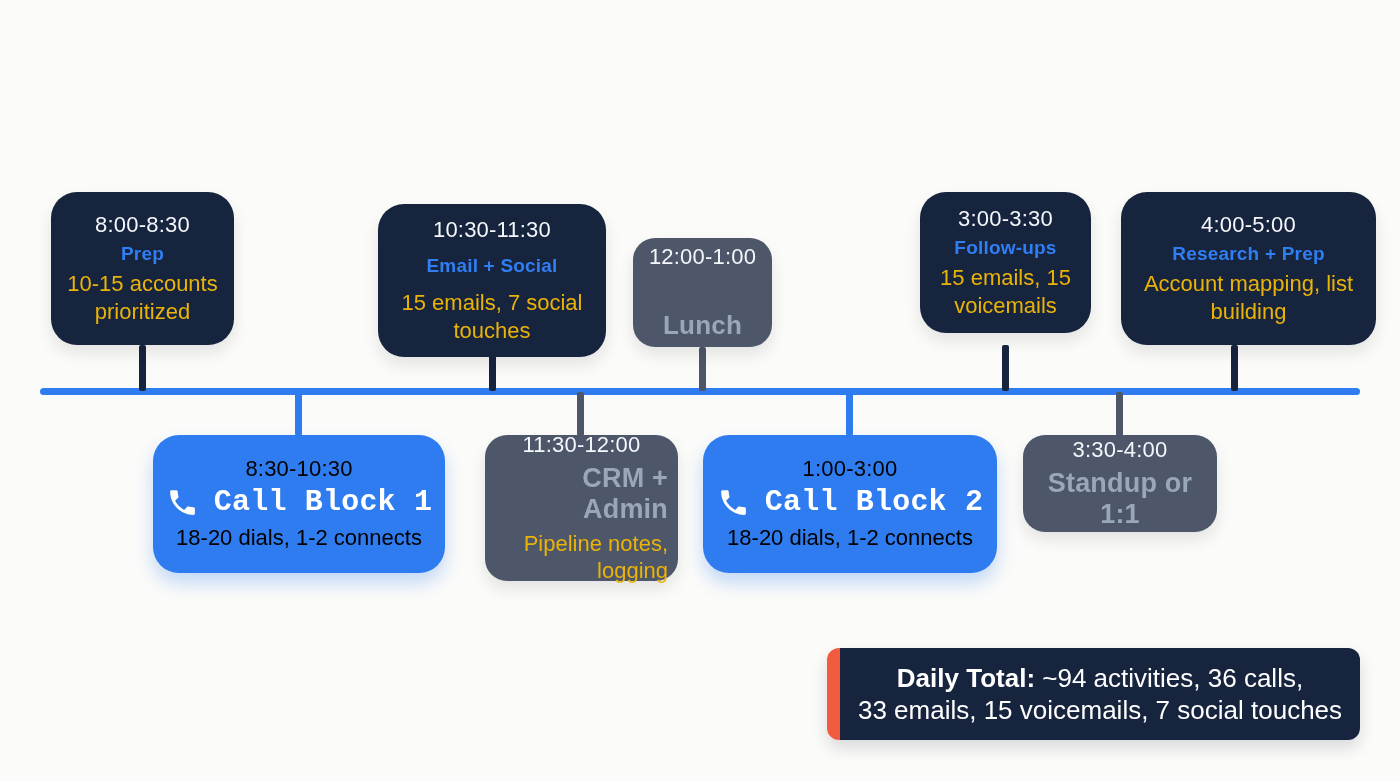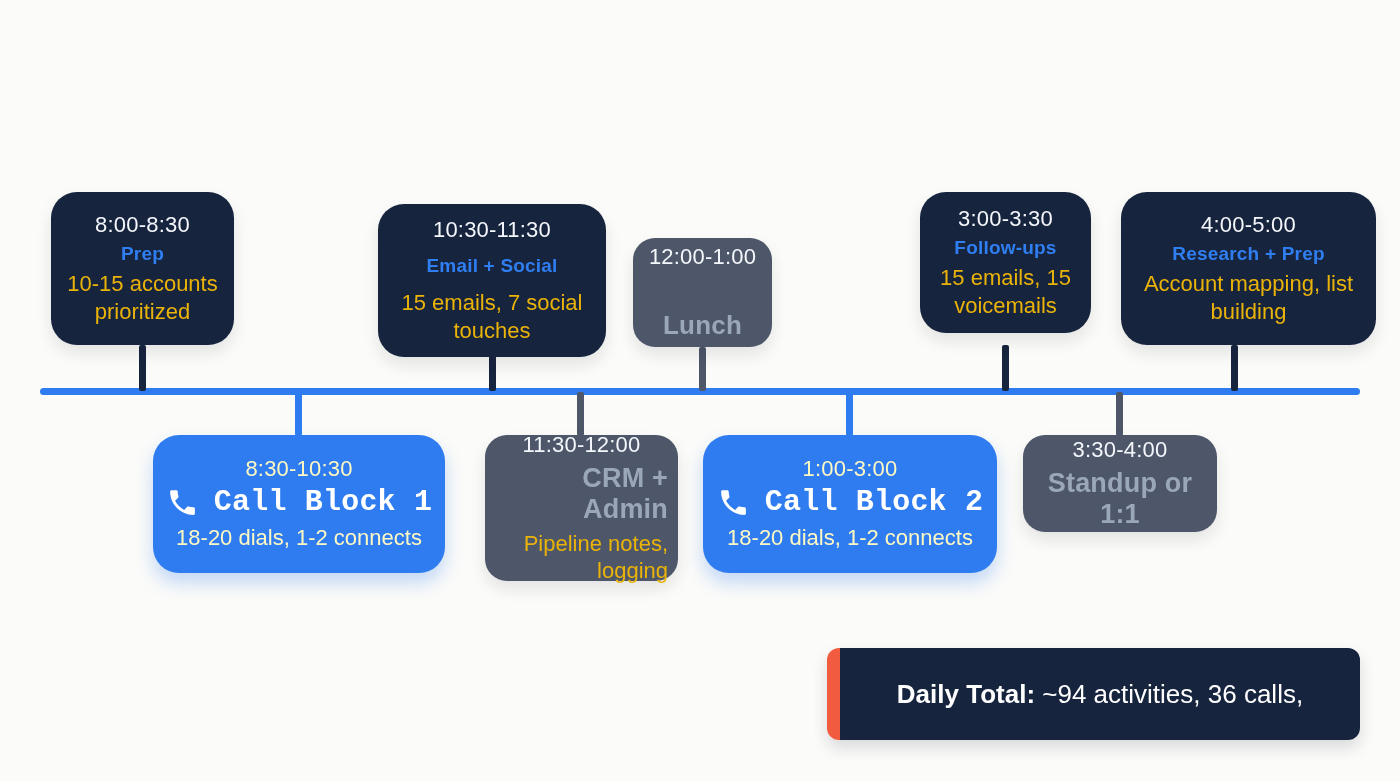--- a/index.html
+++ b/index.html
@@ -61,21 +61,21 @@
   }
   .title.accent { color: #2f7ef2; }
   .title.muted  { color: #9aa7ba; font-size: 27px; }
   .title.light  { color: #ffffff; }
   .detail {
     font-size: 22px;
     color: #eab308;
     line-height: 1.24;
     margin-top: 5px;
   }
-  .box.blue .time, .box.blue .detail { color: #fef9c3; }
+  .box.blue .time, .box.blue .detail { color: #000000; }
 
   .title-row {
     display: flex;
     align-items: center;
     justify-content: center;
     gap: 15px;
     margin-top: 3px;
     font-family: Liberation Mono, monospace;
   }
   .title-row .title { margin-top: 0; font-size: 30px; }
@@ -196,16 +196,17 @@
     <div class="title muted">Standup or 1:1</div>
   </div>
 
   <div class="total-banner">
     <div class="total-accent"></div>
     <div class="total-body">
       <div>
         <b>Daily Total:</b>
         <span>~94 activities, 36 calls,</span>
       </div>
+      <div>33 emails, 15 voicemails, 7 social touches</div>
     </div>
   </div>
 
 </div>
 
 </body></html>

